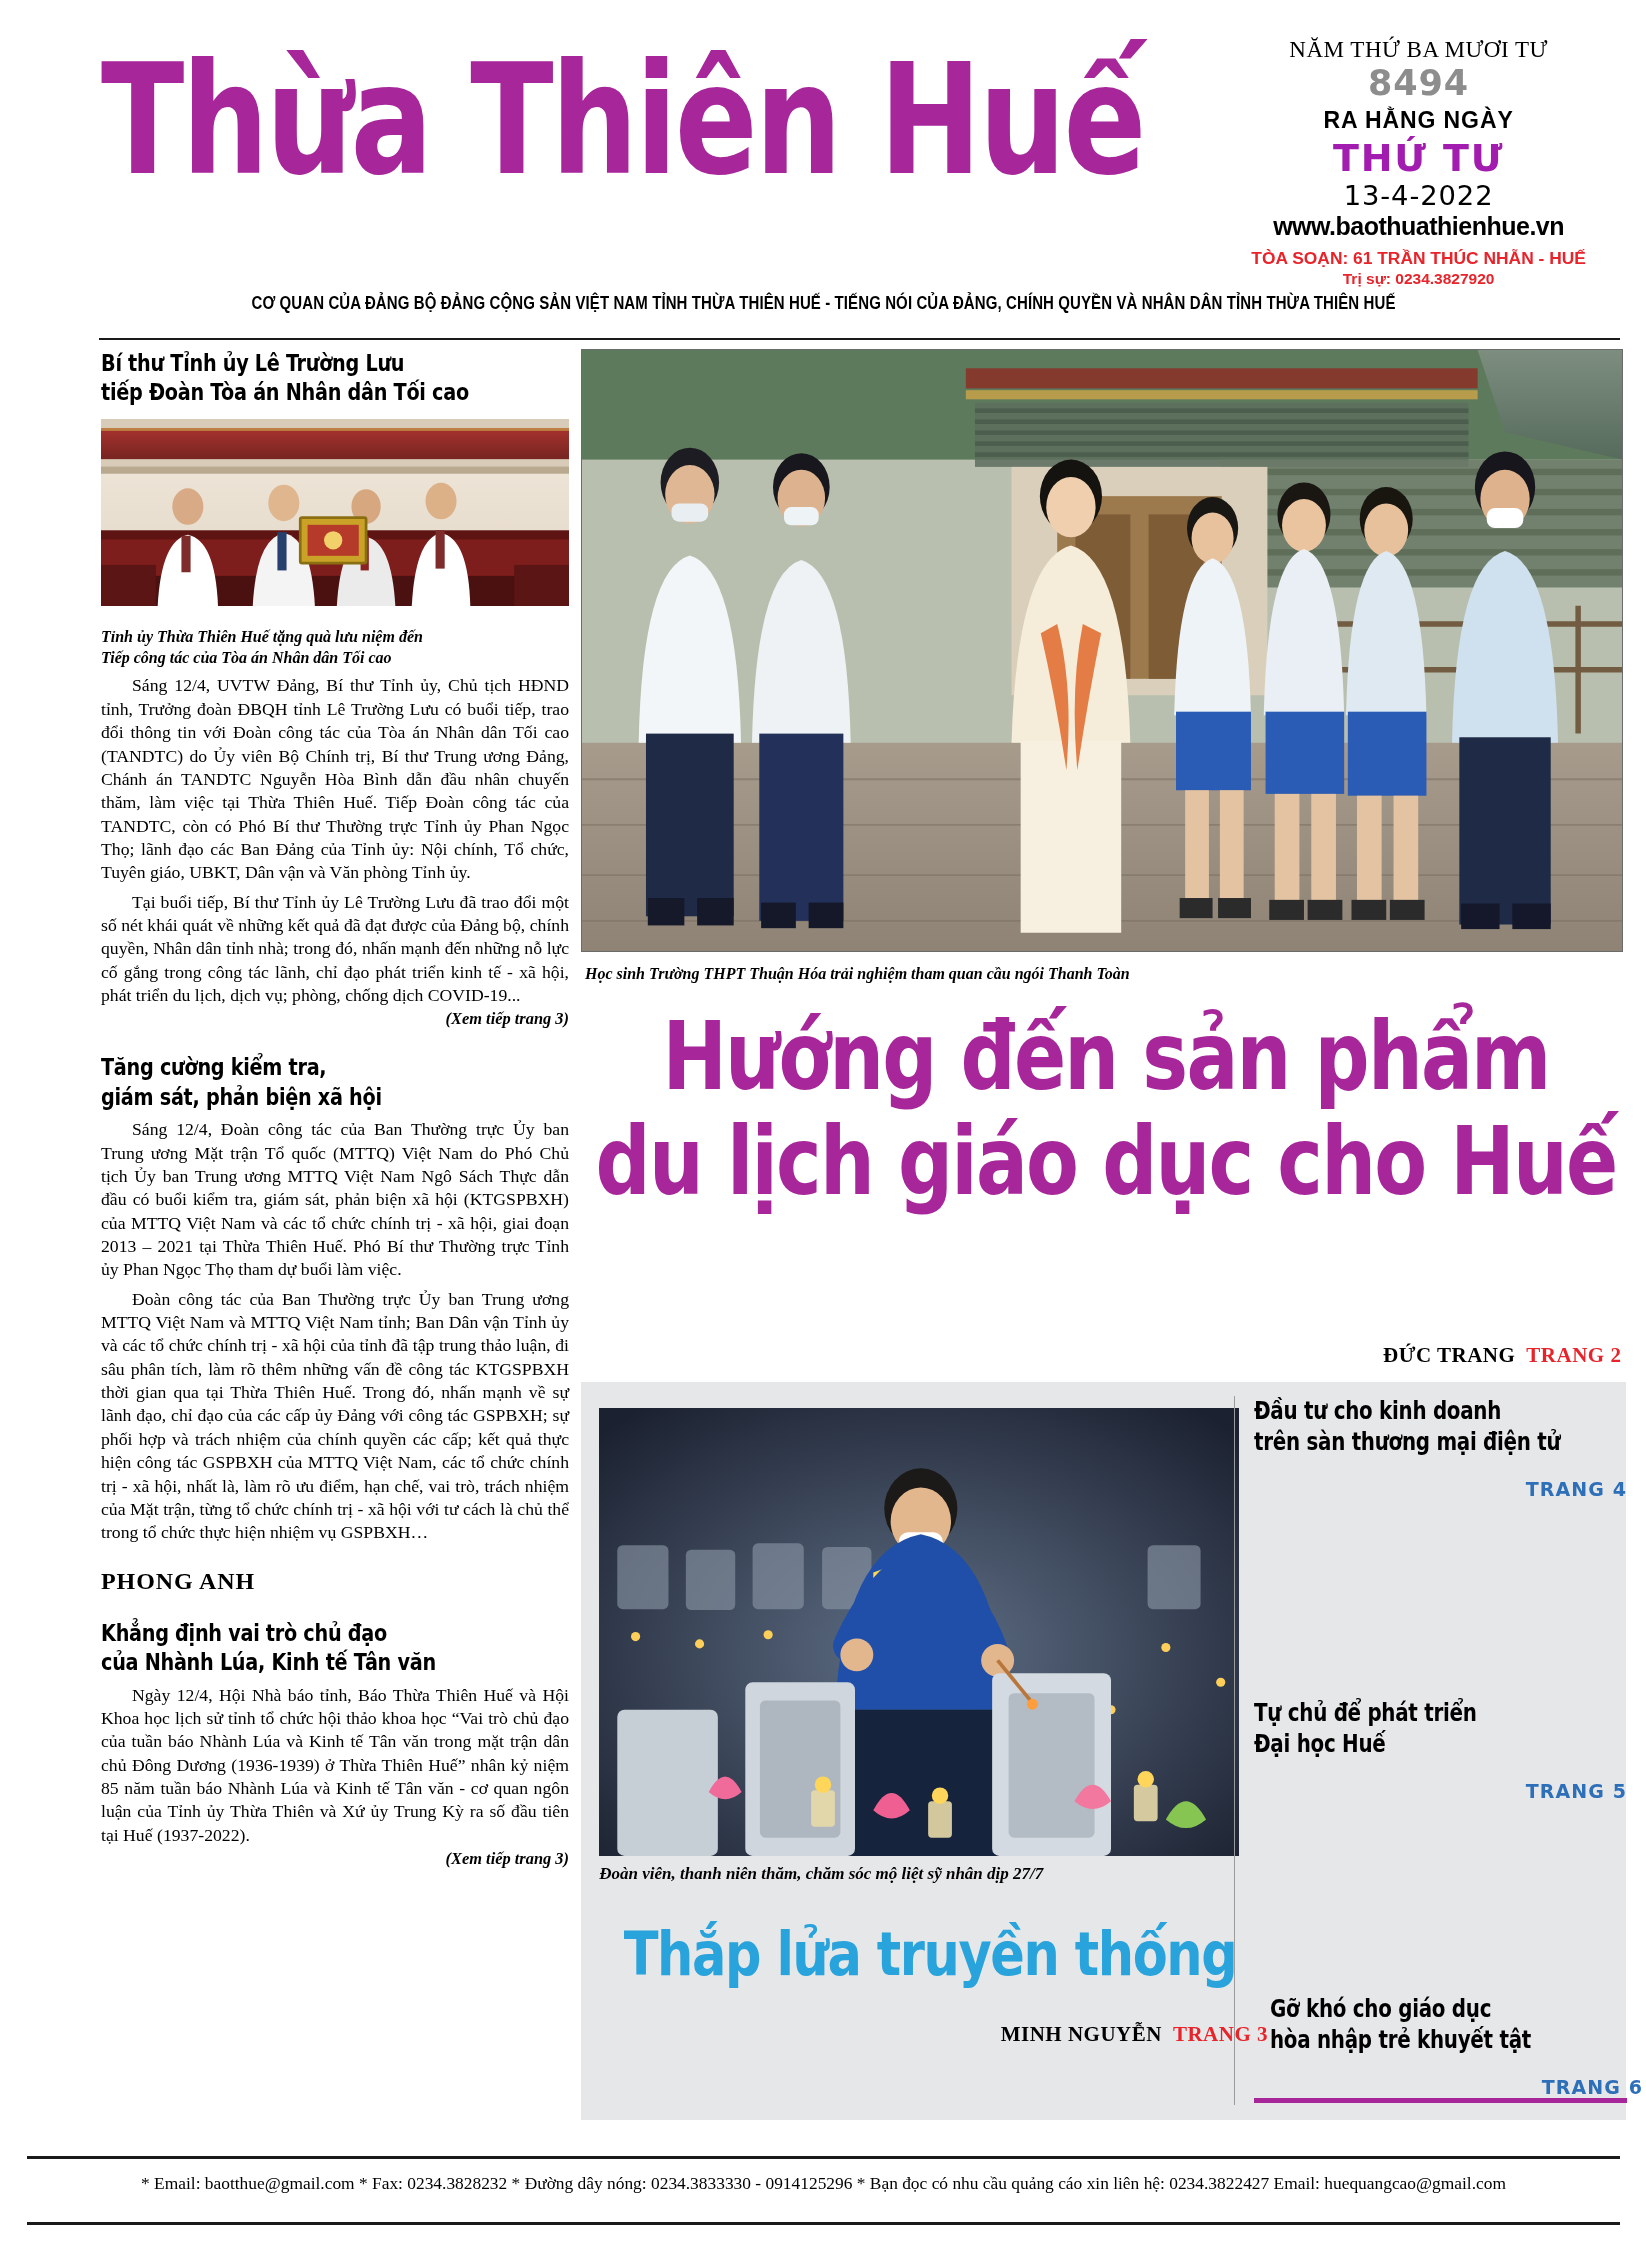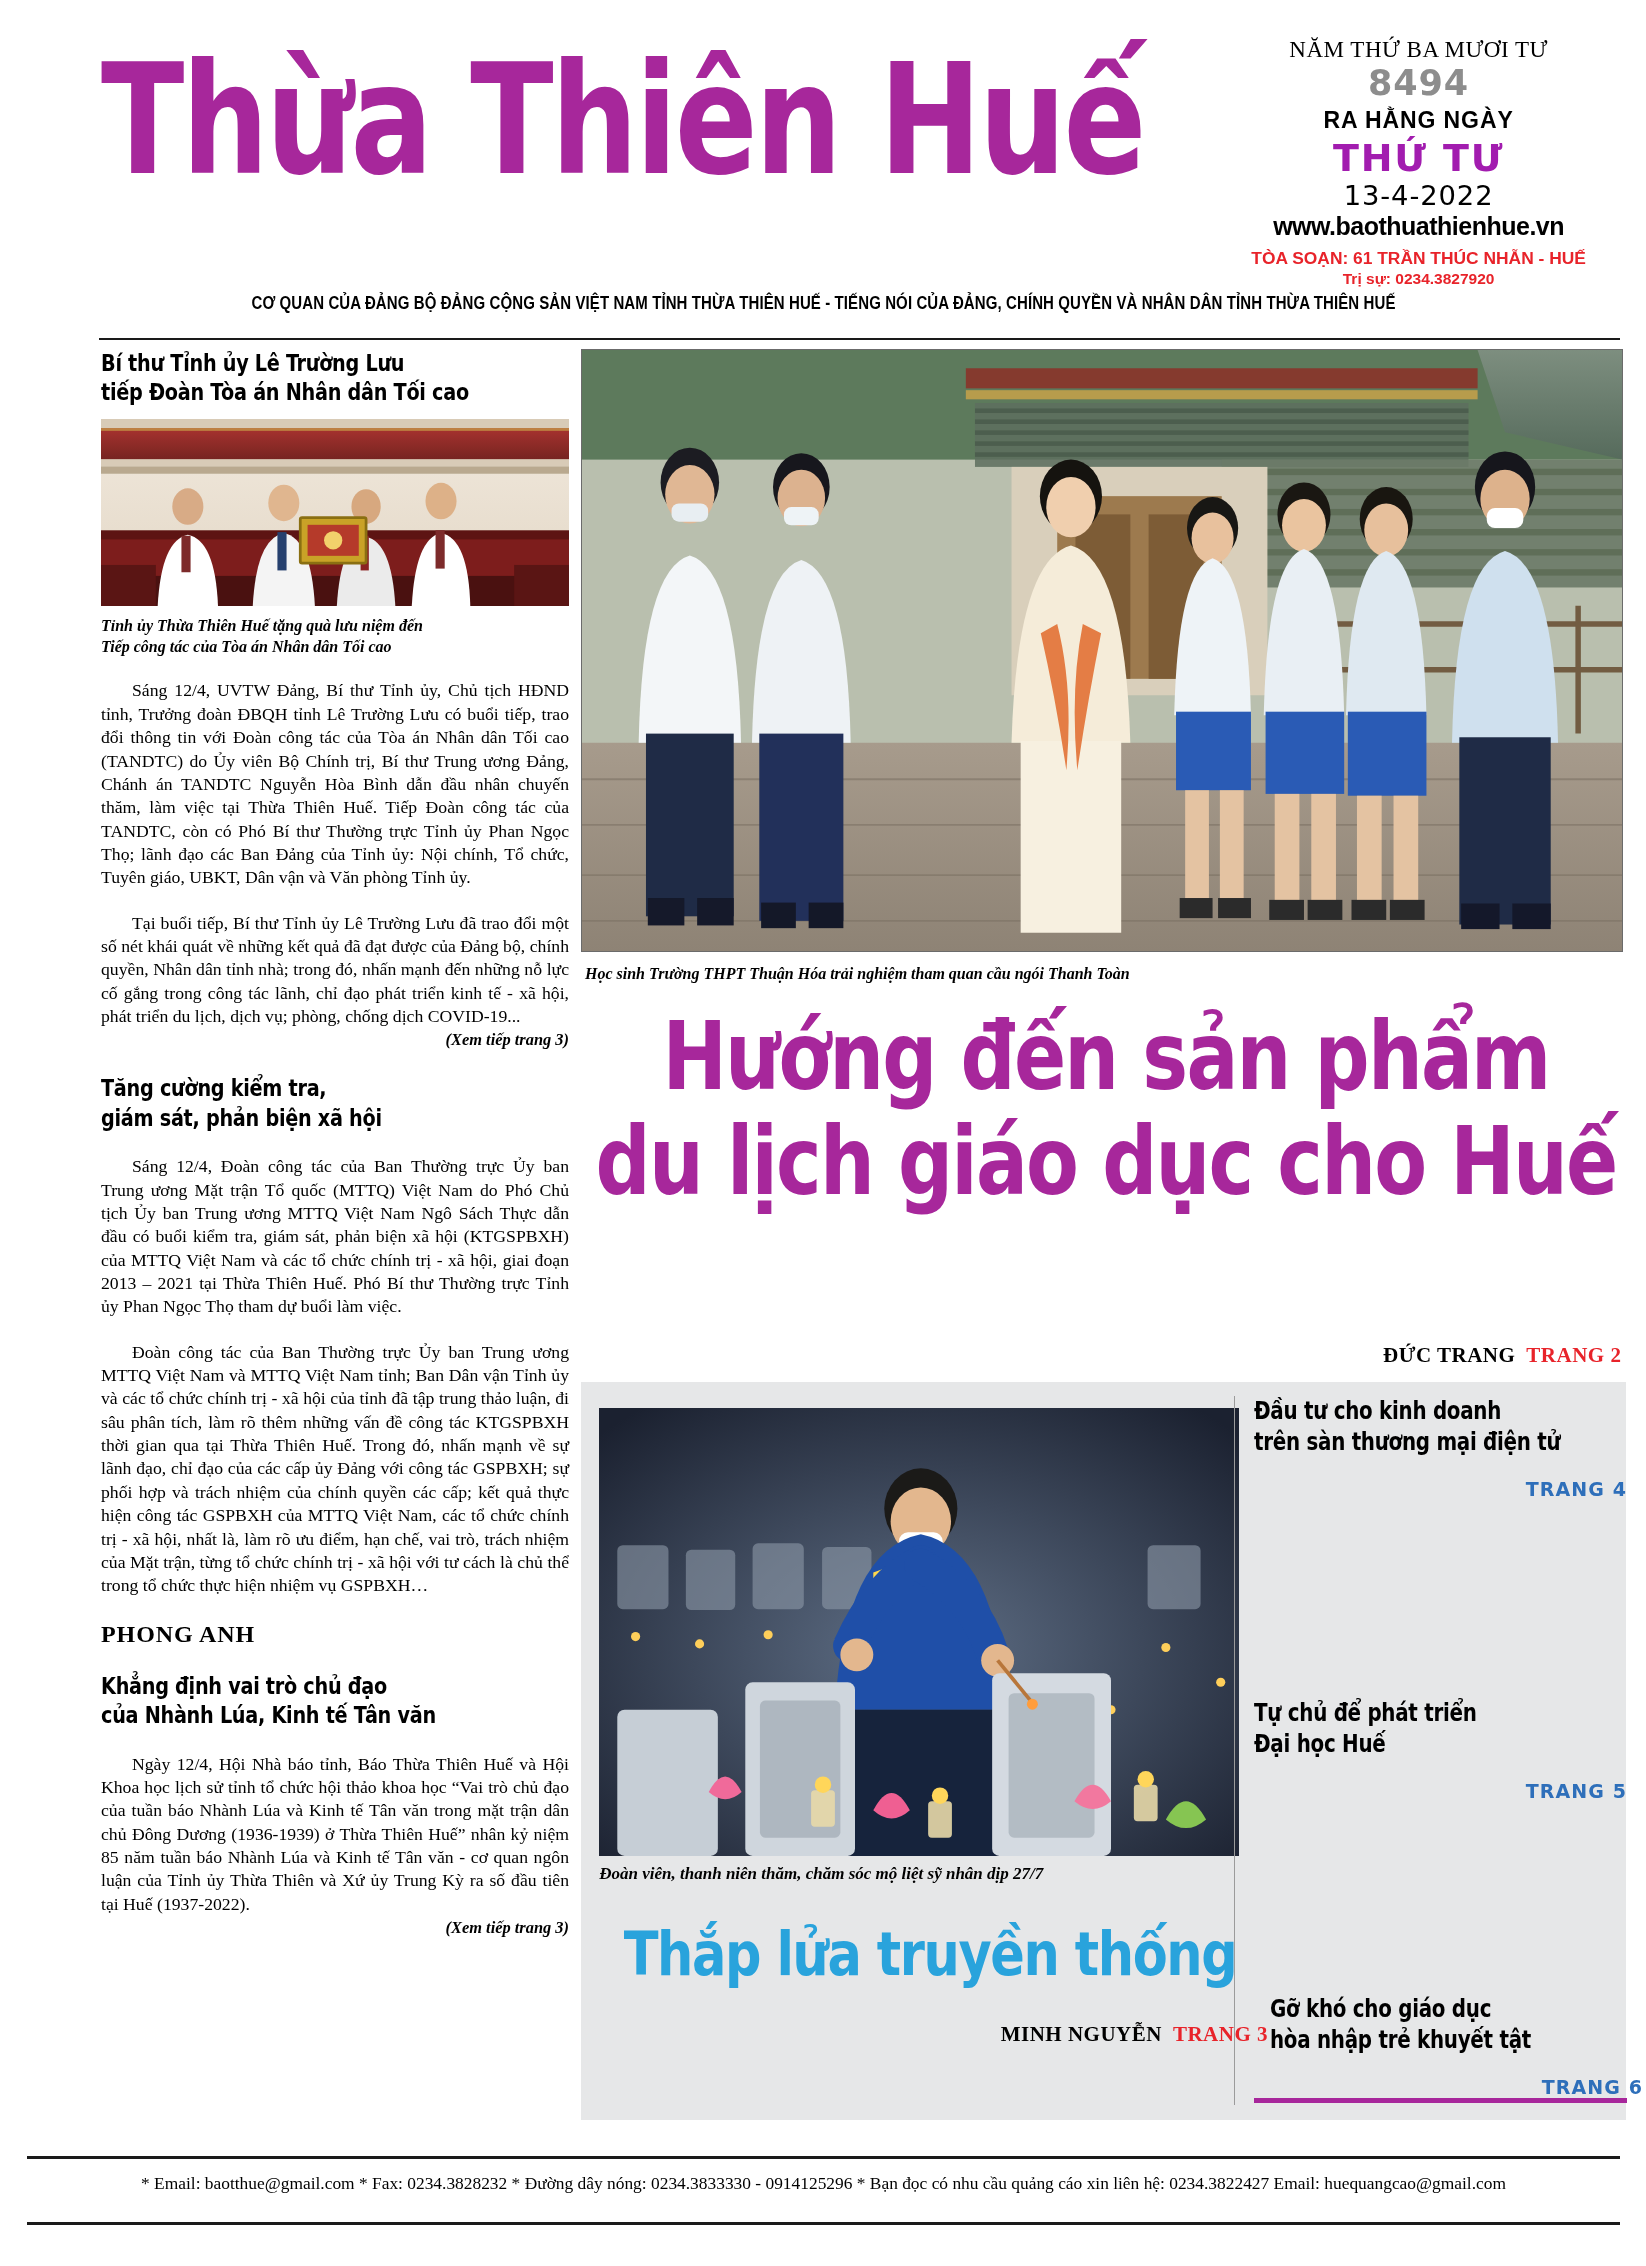--- a/index.html
+++ b/index.html
@@ -148,29 +148,29 @@
     background: #cfcfcf;
     position: relative;
     overflow: hidden;
   }
   .caption-it {
     font-family: "Liberation Serif", serif;
     font-style: italic;
     font-weight: bold;
     font-size: 16px;
     line-height: 1.3;
-    margin-top: 10px;
+    margin-top: 21px;
   }
   .body-txt {
     font-family: "Liberation Serif", serif;
     font-size: 17.7px;
     line-height: 1.32;
     text-align: justify;
     text-indent: 31px;
-    margin-top: 22px;
+    margin-top: 6px;
   }
   .jump {
     font-family: "Liberation Serif", serif;
     font-style: italic;
     font-weight: bold;
     font-size: 16.4px;
     text-align: right;
     margin-top: 1.8px;
   }
   .byline {

